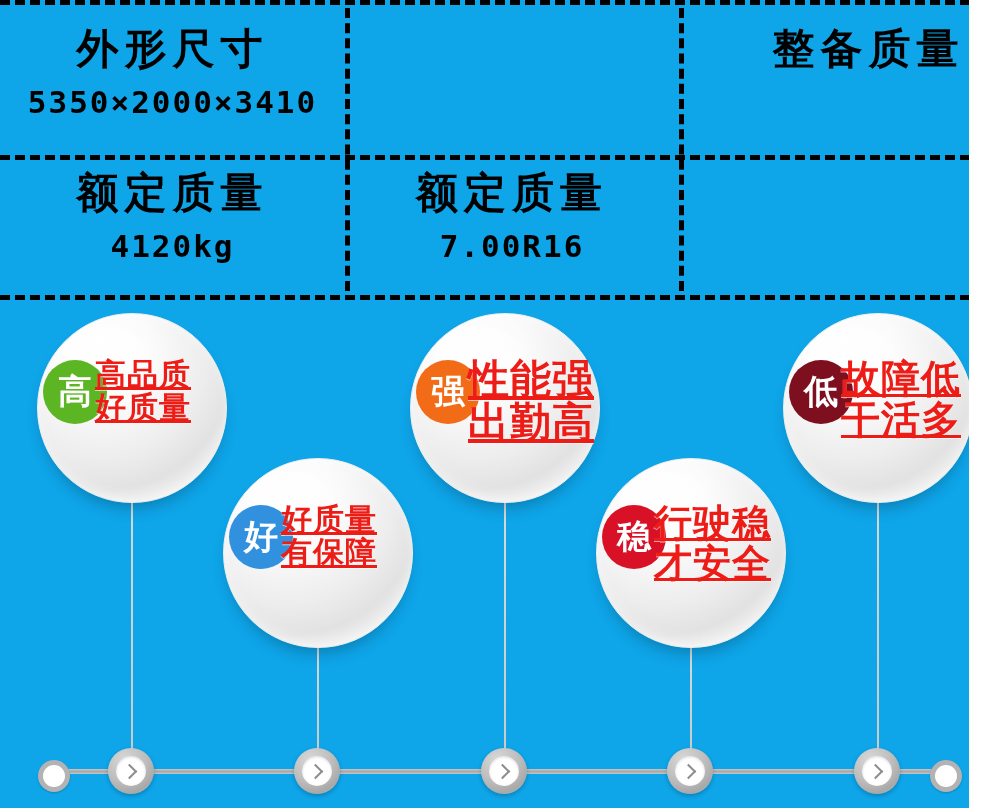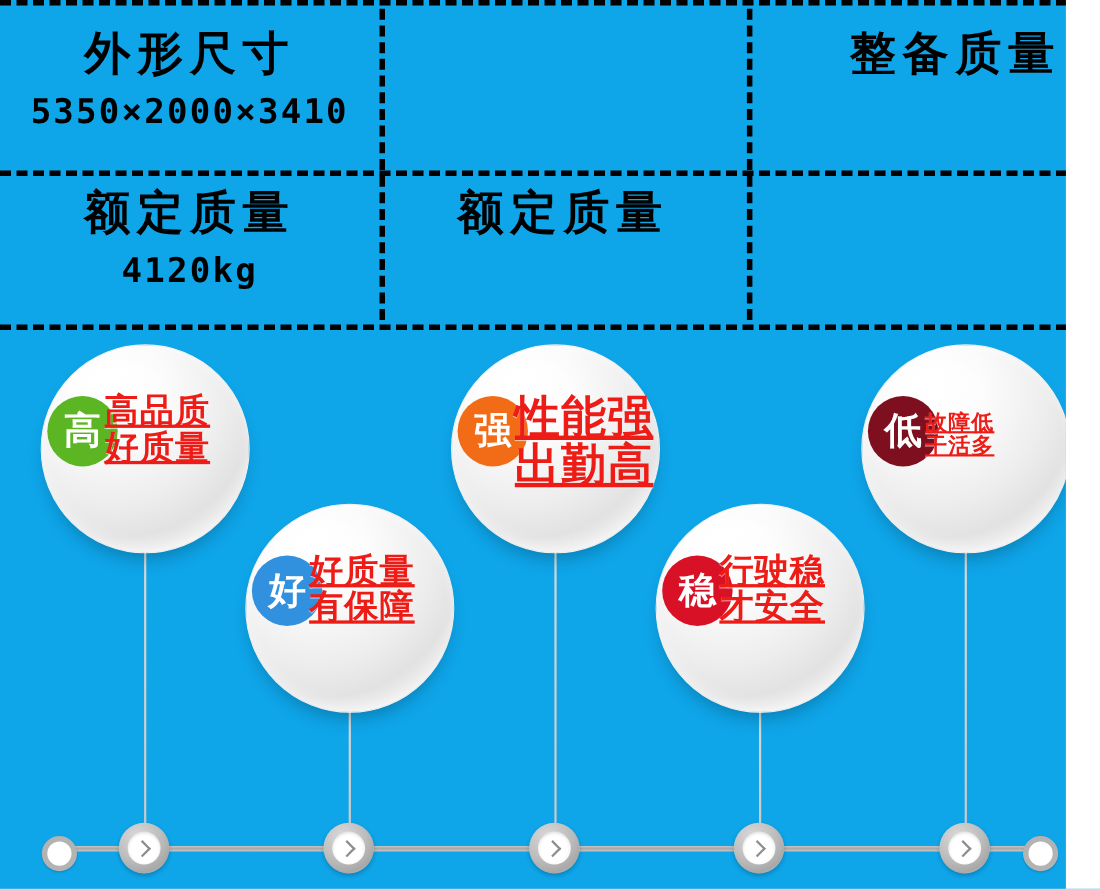--- a/index.html
+++ b/index.html
@@ -123,20 +123,21 @@
     <div class="cell r1 col3">
       <div class="c-title">整备质量</div>
     </div>
 
     <div class="cell r2 col1">
       <div class="c-title">额定质量</div>
       <div class="c-value">4120kg</div>
     </div>
     <div class="cell r2 col2">
       <div class="c-title">额定质量</div>
+      <div class="c-value">7.00R16</div>
     </div>
   </div>
 
   <div class="string" style="left:131px;top:495px;height:265px;"></div>
   <div class="string" style="left:317px;top:640px;height:120px;"></div>
   <div class="string" style="left:504px;top:495px;height:265px;"></div>
   <div class="string" style="left:690px;top:640px;height:120px;"></div>
   <div class="string" style="left:877px;top:495px;height:265px;"></div>
 
   <div class="balloon" style="left:37px;top:313px;width:188px;height:188px;">
@@ -166,31 +167,31 @@
     <div class="btext" style="left:57px;top:44px;font-size:41px;">
       <div>性能强</div>
       <div>出勤高</div>
     </div>
   </div>
 
   <div class="balloon" style="left:596px;top:458px;width:188px;height:188px;">
     <div class="badge" style="left:5px;top:46px;width:64px;height:64px;font-size:34px;background:#d81127;">
       <span>稳</span>
     </div>
-    <div class="btext" style="left:57px;top:44px;font-size:31px;">
+    <div class="btext" style="left:57px;top:44px;font-size:38px;">
       <div>行驶稳</div>
       <div>才安全</div>
     </div>
   </div>
 
   <div class="balloon" style="left:783px;top:313px;width:188px;height:188px;">
     <div class="badge" style="left:5px;top:46px;width:64px;height:64px;font-size:34px;background:#7d0f1e;">
       <span>低</span>
     </div>
-    <div class="btext" style="left:57px;top:60px;font-size:20px;">
+    <div class="btext" style="left:57px;top:44px;font-size:39px;">
       <div>故障低</div>
       <div>干活多</div>
     </div>
   </div>
 
   <div class="timeline">
     <div class="tl-bar"></div>
 
     <div class="tl-end" style="left:38px;"></div>
     <div class="tl-end" style="left:930px;"></div>

